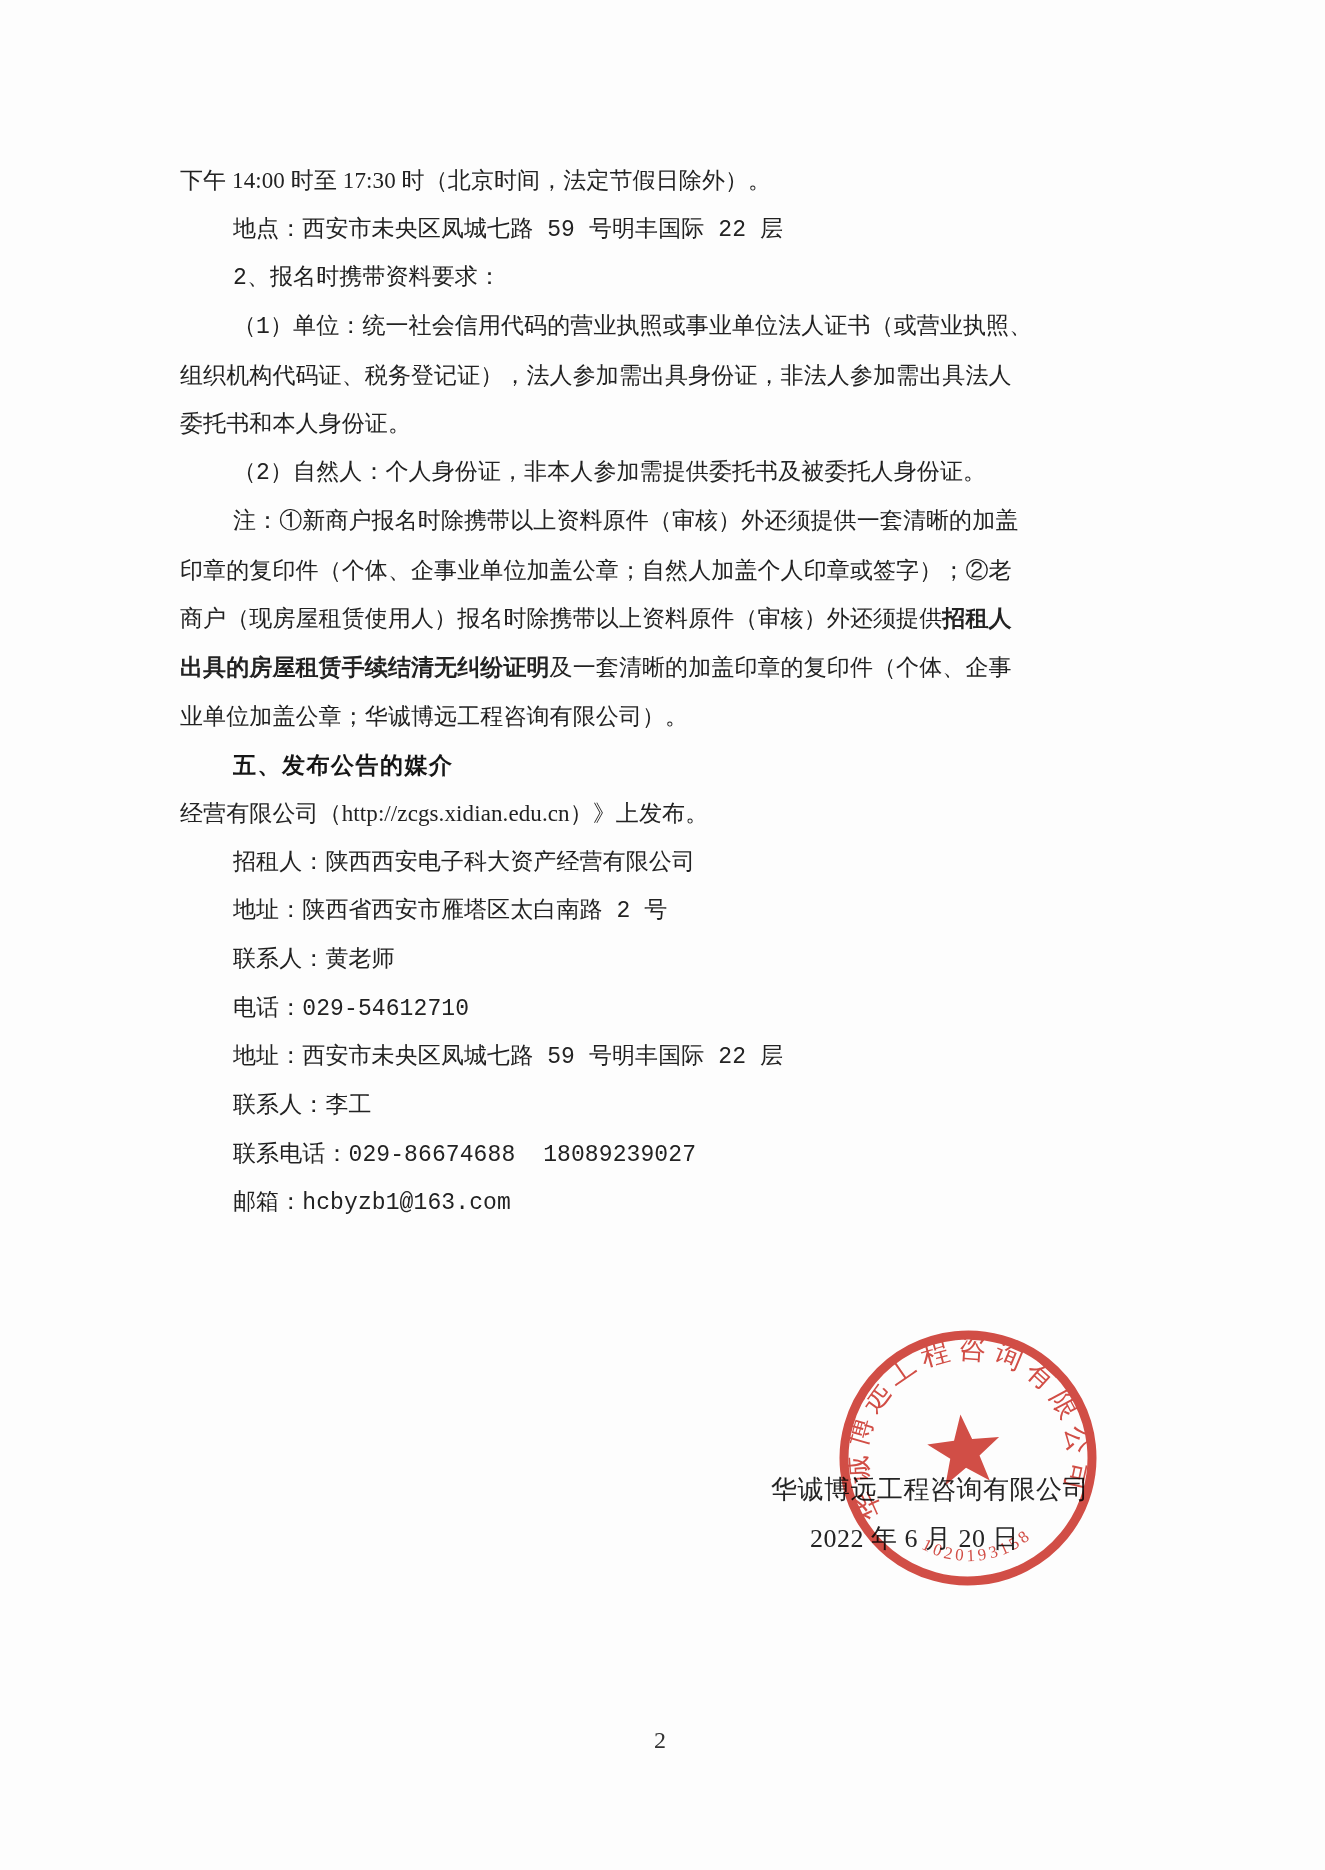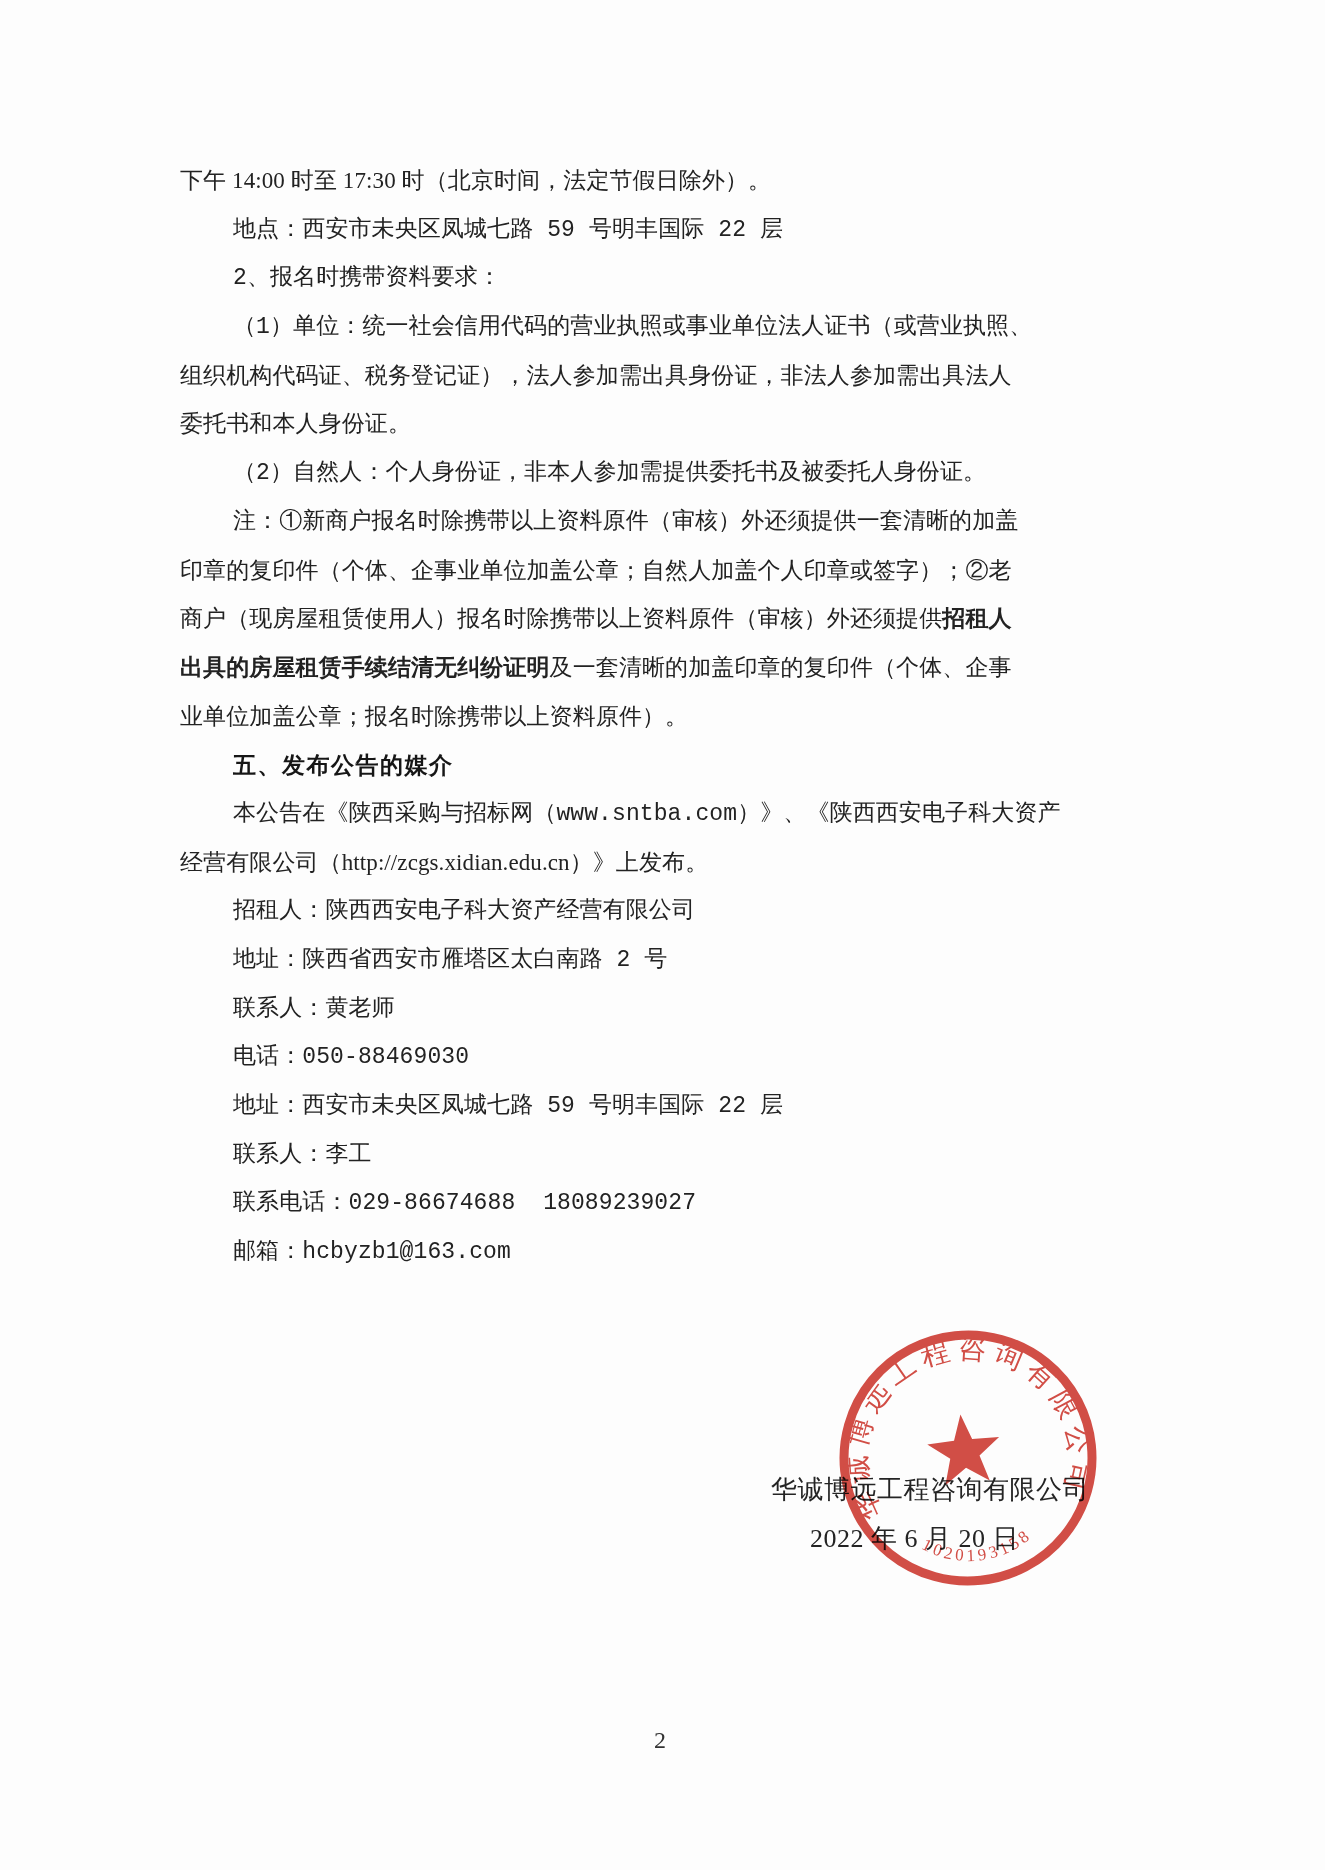--- a/index.html
+++ b/index.html
@@ -53,28 +53,27 @@
       <div class="line indent"><span>地点：西安市未央区凤城七路 59 号明丰国际 22 层</span></div>
       <div class="line indent"><span>2、报名时携带资料要求：</span></div>
       <div class="line indent"><span>（1）单位：统一社会信用代码的营业执照或事业单位法人证书（或营业执照、</span></div>
       <div class="line"><span>组织机构代码证、税务登记证），法人参加需出具身份证，非法人参加需出具法人</span></div>
       <div class="line"><span>委托书和本人身份证。</span></div>
       <div class="line indent"><span>（2）自然人：个人身份证，非本人参加需提供委托书及被委托人身份证。</span></div>
       <div class="line indent"><span>注：①新商户报名时除携带以上资料原件（审核）外还须提供一套清晰的加盖</span></div>
       <div class="line"><span>印章的复印件（个体、企事业单位加盖公章；自然人加盖个人印章或签字）；②老</span></div>
       <div class="line"><span>商户（现房屋租赁使用人）报名时除携带以上资料原件（审核）外还须提供</span><span class="b">招租人</span></div>
       <div class="line"><span class="b">出具的房屋租赁手续结清无纠纷证明</span><span>及一套清晰的加盖印章的复印件（个体、企事</span></div>
-      <div class="line"><span>业单位加盖公章；报名时除携带以上资料原件）。</span></div>
+      <div class="line"><span>业单位加盖公章；华诚博远工程咨询有限公司）。</span></div>
       <div class="line indent heading"><span class="b">五、发布公告的媒介</span></div>
-      <div class="line indent"><span>本公告在《陕西采购与招标网（www.sntba.com）》、《陕西西安电子科大资产</span></div>
       <div class="line"><span>经营有限公司（http://zcgs.xidian.edu.cn）》上发布。</span></div>
       <div class="line indent"><span>招租人：陕西西安电子科大资产经营有限公司</span></div>
       <div class="line indent"><span>地址：陕西省西安市雁塔区太白南路 2 号</span></div>
       <div class="line indent"><span>联系人：黄老师</span></div>
-      <div class="line indent"><span>电话：050-88469030</span></div>
+      <div class="line indent"><span>电话：029-54612710</span></div>
       <div class="line indent"><span>地址：西安市未央区凤城七路 59 号明丰国际 22 层</span></div>
       <div class="line indent"><span>联系人：李工</span></div>
       <div class="line indent"><span>联系电话：029-86674688  18089239027</span></div>
       <div class="line indent"><span>邮箱：hcbyzb1@163.com</span></div>
     </div>
 
   <div id="sig-company" class="sig">华诚博远工程咨询有限公司</div>
 
   <div id="sig-date" class="sig">2022 年 6 月 20 日</div>
 

